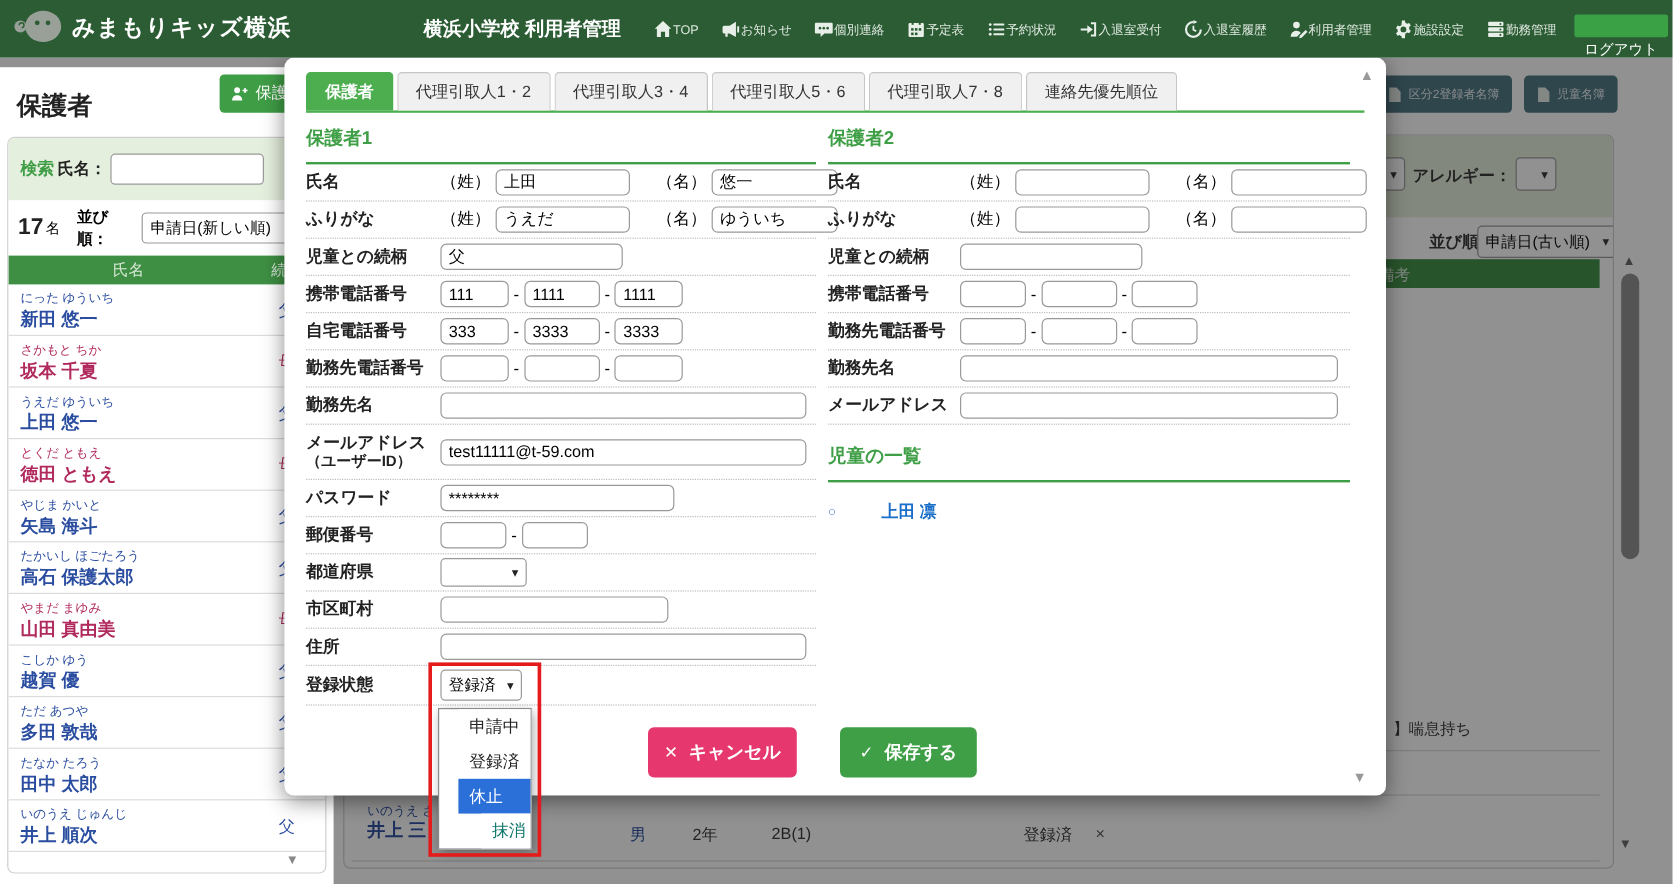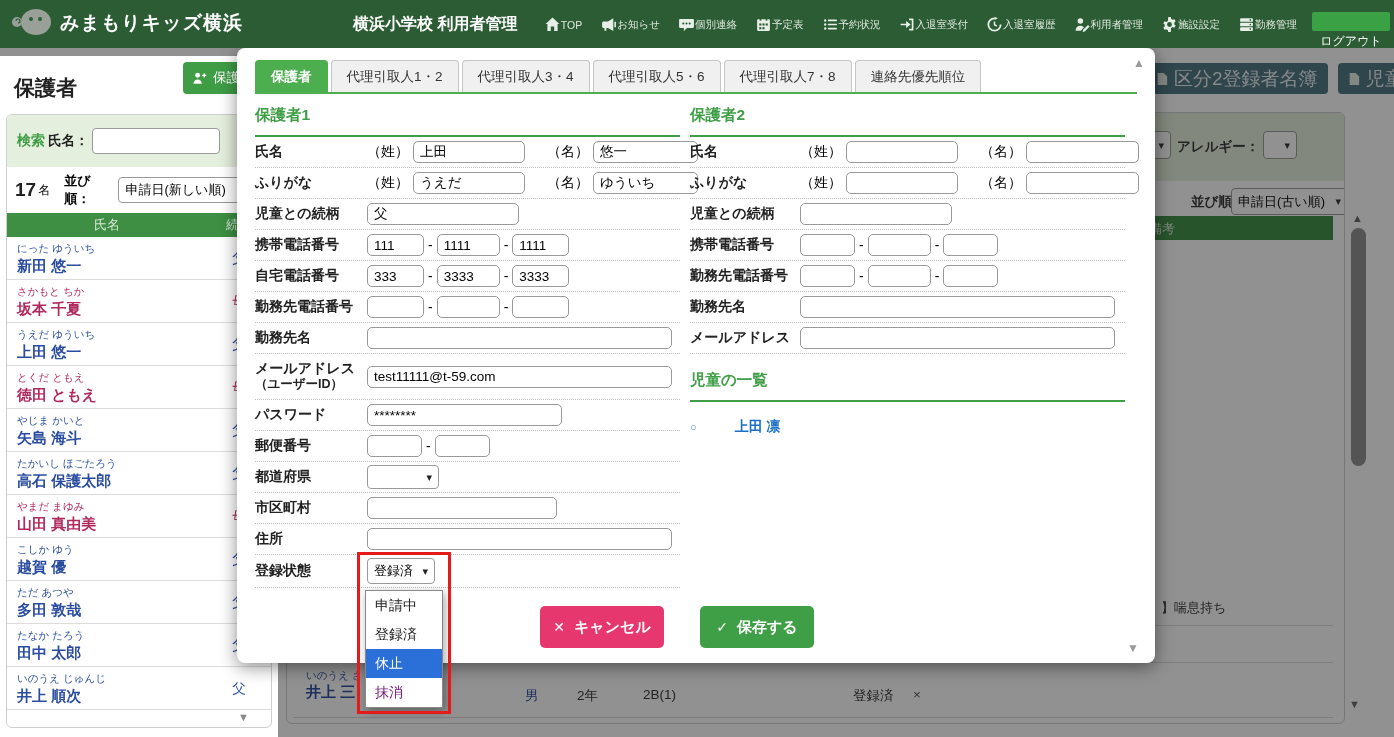--- a/index.html
+++ b/index.html
@@ -18,21 +18,21 @@
   .logout-item { position:absolute; right:4px; top:12px; display:flex; flex-direction:column; align-items:center; cursor:pointer; }
   .logout-pill { width:78px; height:19px; background:#3aa245; border-radius:2px; }
   .logout-label { color:#fff; font-size:12px; margin-top:2px; }
 
   
   .overlay { position:absolute; left:0; top:48px; width:1394px; height:689px; background:rgba(15,15,15,0.46); z-index:10; }
 
   
   .bg-layer { position:absolute; left:0; top:0; width:1394px; height:737px; z-index:1; }
   .slate-btns { position:absolute; left:1146px; top:63px; display:flex; gap:10px; }
-  .slate-btn { background:#4a7582; color:#e9eef0; border-radius:4px; height:31px; display:flex; align-items:center; gap:6px; padding:0 10px; font-size:19px; white-space:nowrap; cursor:pointer; }
+  .slate-btn { background:#4a7582; color:#e9eef0; border-radius:4px; height:31px; display:flex; align-items:center; gap:6px; padding:0 10px; font-size:10px; white-space:nowrap; cursor:pointer; }
   .bg-panel { position:absolute; left:286px; top:112px; width:1059px; height:612px; background:#fff; border:1px solid #cfcfcf; border-radius:6px; overflow:hidden; }
   .bg-green-strip { position:absolute; left:0; top:0; width:100%; height:68px; background:#e5efdd; }
   .bgsel { background:#fff; border:1px solid #9a9a9a; border-radius:4px; display:flex; align-items:center; justify-content:flex-end; padding:0 6px; font-size:13px; }
   .bgsel::after { content:"▾"; font-size:11px; color:#333; margin-left:4px; }
   .bg-label { position:absolute; font-size:13.5px; font-weight:bold; color:#333; white-space:nowrap; }
   .bg-green-header { position:absolute; left:6px; top:103px; width:1040px; height:24px; background:#3e8f43; }
   .bg-col-biko { position:absolute; left:856px; top:4px; color:#d9ead9; font-size:13px; }
   .bgline { position:absolute; left:6px; width:1040px; height:1px; background:#dadada; }
   .bg-remark { position:absolute; left:874px; top:486px; font-size:13px; color:#333; }
   .bg-row-kana { position:absolute; left:19px; top:556px; font-size:10.5px; color:#2a4da0; }
@@ -95,24 +95,24 @@
   .sel-status { width:68px; height:26px; }
   .children-item { margin-top:16px; display:flex; align-items:center; gap:10px; font-size:14px; }
   .bullet { color:#4d7dc4; font-size:11px; }
   .child-link { color:#1b6fc9; font-weight:bold; text-decoration:none; cursor:pointer;margin-left:28px; }
   .btn { position:absolute; top:558px; height:42px; border-radius:5px; color:#fff; font-size:15px; font-weight:bold; display:flex; align-items:center; justify-content:center; gap:9px; cursor:pointer; }
   .btn .bicon { font-size:14px; font-weight:bold; }
   .btn-cancel { left:303px; width:124px; background:#e6386f; }
   .btn-save { left:463px; width:114px; background:#3f9f46; }
 
   
-  .dd-panel { position:absolute; left:365px; top:590px; width:78px; background:#fff; border:1px solid #8a8a8a; box-shadow:2px 3px 9px rgba(0,0,0,0.35); z-index:25; }
+  .dd-panel { position:absolute; left:365px; top:590px; width:78px; background:#fff; border:1px solid #8a8a8a; box-shadow:2px 3px 9px rgba(0,0,0,0.35); z-index:25;padding-left:16px; }
   .dd-opt { height:29px; line-height:29px; padding-left:9px; font-size:14px; color:#222; background:#fff; cursor:pointer; }
   .dd-opt.hl { background:#2b6fd8; color:#fff; }
-  .dd-opt.dis { color:#701a75; }
+  .dd-opt.dis { color:#0f766e;margin-left:19px; }
   .red-box { position:absolute; left:357px; top:552px; width:94px; height:162px; border:3px solid #e51b1b; z-index:26; pointer-events:none; }
 
   svg .ic { fill:#e8efe8; }
 </style>
 </head>
 <body>
 
 <div class="screen">
 
   <div class="bg-layer">

